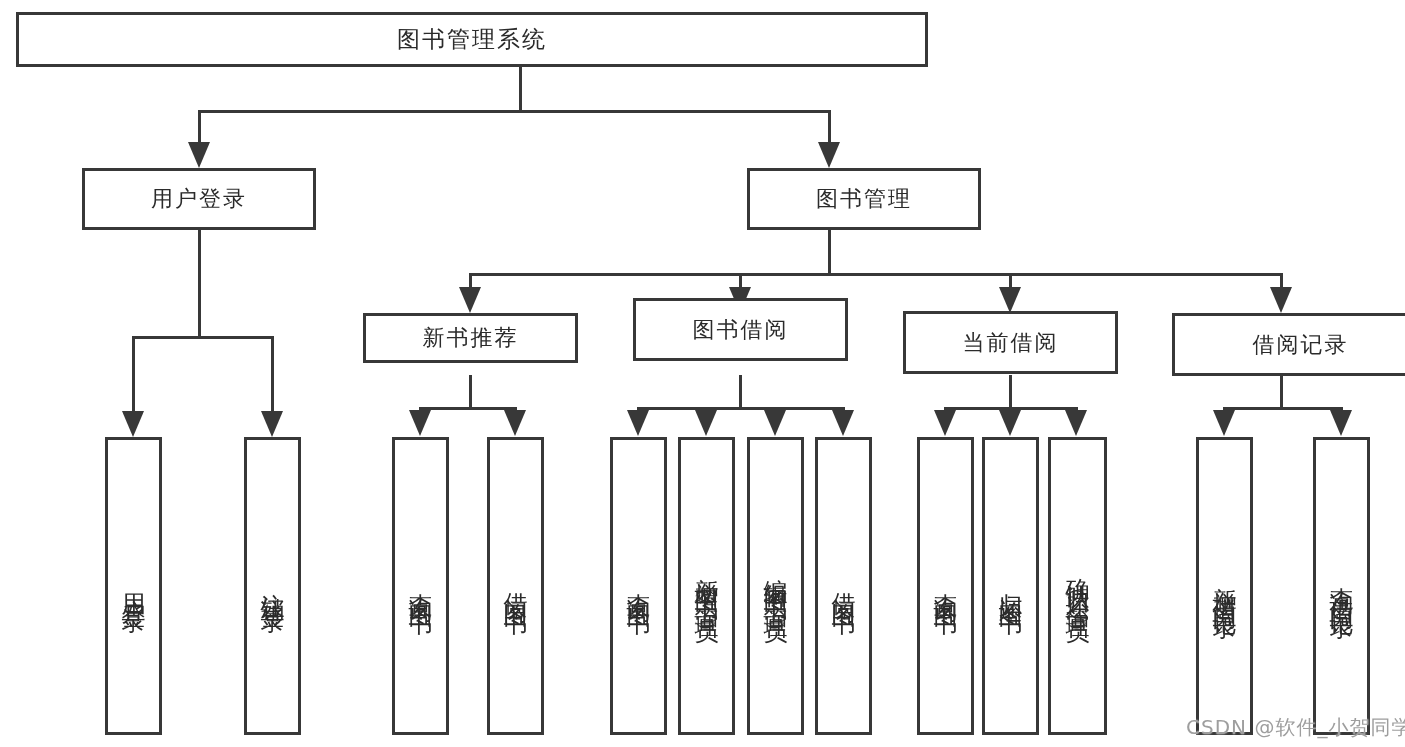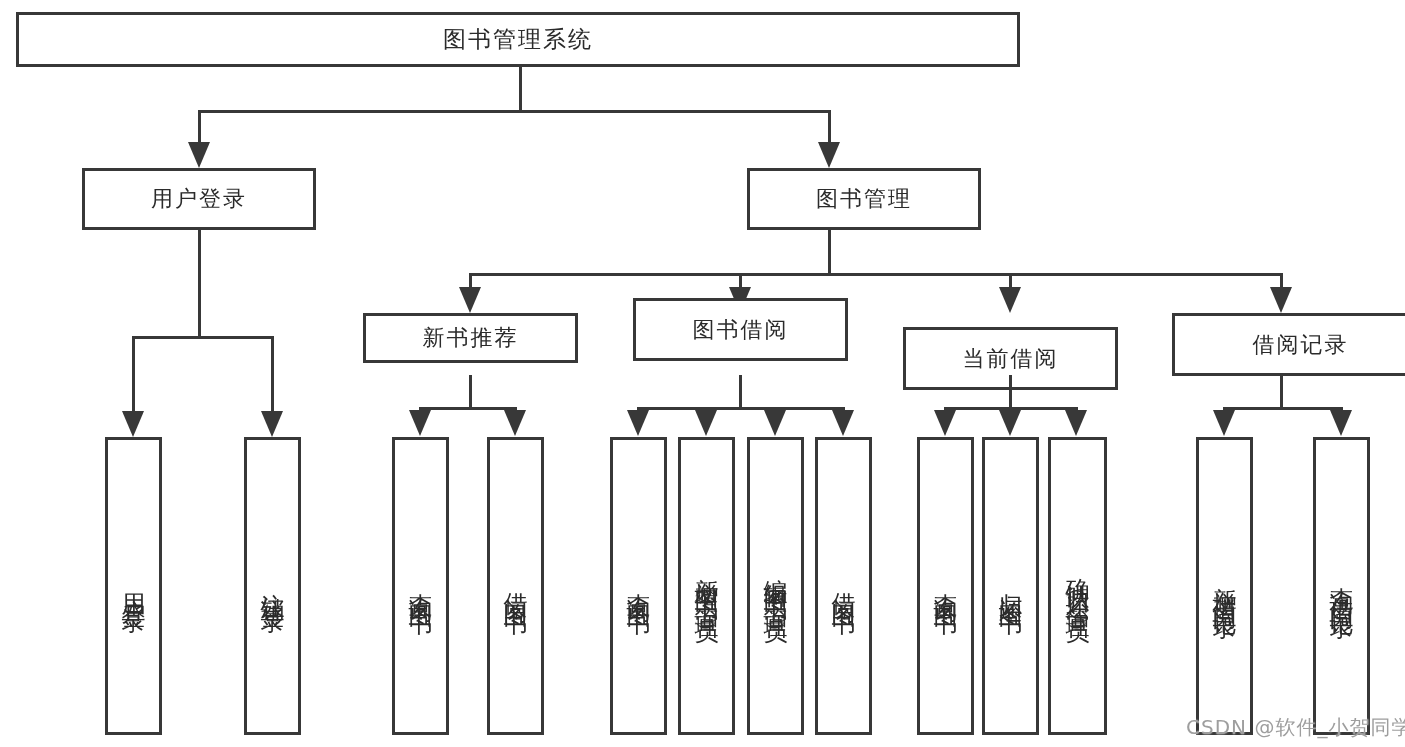--- a/index.html
+++ b/index.html
@@ -31,21 +31,21 @@
   }
   .watermark{
     position:absolute;left:1186px;top:714px;z-index:5;
     font-size:20px;letter-spacing:1px;color:#9e9e9e;white-space:nowrap;
     text-shadow:0 0 2px #ffffff;
   }
 </style>
 </head>
 <body>
 
-<div class="node root" style="left:16px;top:12px;width:1004px;height:55px;">图书管理系统</div>
+<div class="node root" style="left:16px;top:12px;width:912px;height:55px;">图书管理系统</div>
 
 <div class="vline" style="left:519px;top:66px;height:46px;"></div>
 <div class="hline" style="left:198px;top:110px;width:633px;"></div>
 <div class="vline" style="left:198px;top:110px;height:34px;"></div>
 <div class="vline" style="left:828px;top:110px;height:34px;"></div>
 <div class="arrow" style="left:188px;top:142px;"></div>
 <div class="arrow" style="left:818px;top:142px;"></div>
 
 <div class="node" style="left:82px;top:168px;width:234px;height:62px;">用户登录</div>
 <div class="node" style="left:747px;top:168px;width:234px;height:62px;">图书管理</div>
@@ -63,21 +63,21 @@
 <div class="vline" style="left:739px;top:273px;height:18px;"></div>
 <div class="vline" style="left:1009px;top:273px;height:18px;"></div>
 <div class="vline" style="left:1280px;top:273px;height:18px;"></div>
 <div class="arrow" style="left:459px;top:287px;"></div>
 <div class="arrow" style="left:729px;top:287px;"></div>
 <div class="arrow" style="left:999px;top:287px;"></div>
 <div class="arrow" style="left:1270px;top:287px;"></div>
 
 <div class="node" style="left:363px;top:313px;width:215px;height:50px;">新书推荐</div>
 <div class="node" style="left:633px;top:298px;width:215px;height:63px;">图书借阅</div>
-<div class="node" style="left:903px;top:327px;width:215px;height:63px;">当前借阅</div>
+<div class="node" style="left:903px;top:311px;width:215px;height:63px;">当前借阅</div>
 <div class="node" style="left:1172px;top:313px;width:257px;height:63px;">借阅记录</div>
 
 <div class="vline" style="left:469px;top:375px;height:35px;"></div>
 <div class="hline" style="left:419px;top:407px;width:98px;"></div>
 <div class="arrow" style="left:409px;top:410px;"></div>
 <div class="arrow" style="left:504px;top:410px;"></div>
 
 <div class="vline" style="left:739px;top:375px;height:35px;"></div>
 <div class="hline" style="left:637px;top:407px;width:208px;"></div>
 <div class="arrow" style="left:627px;top:410px;"></div>

